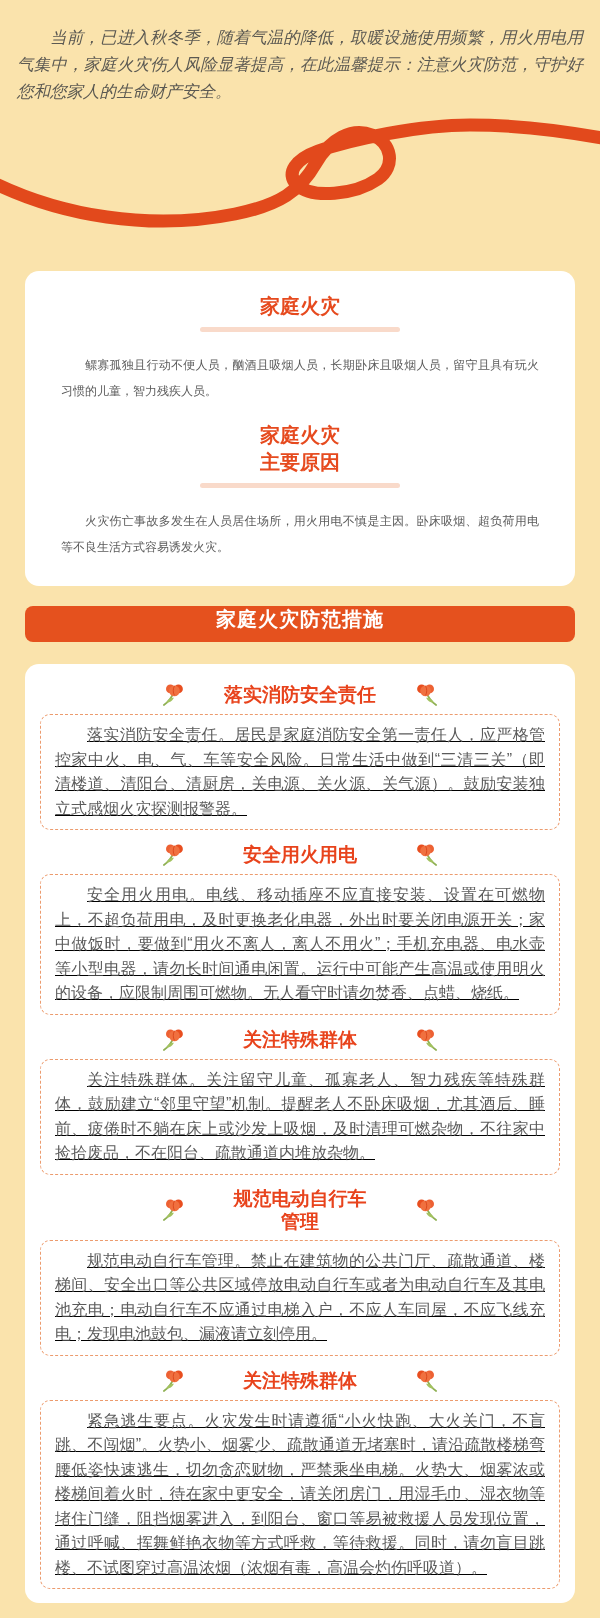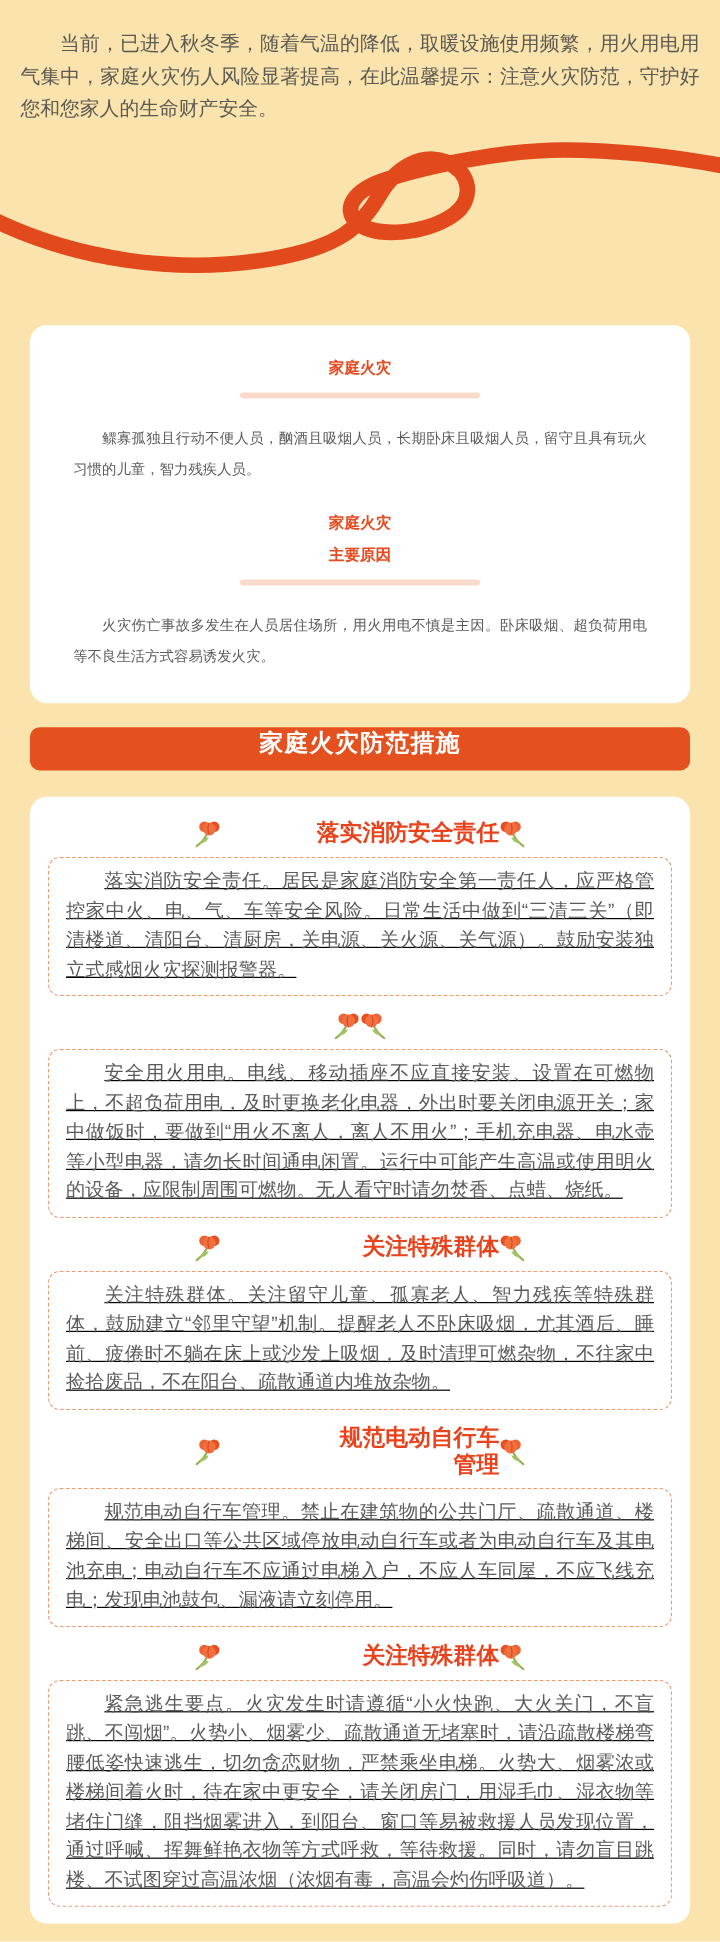--- a/index.html
+++ b/index.html
@@ -13,20 +13,21 @@
   }
   .page{width:600px;height:1618px;position:relative;}
 
   
   .intro{
     padding:24px 17px 0 17px;
     color:#5B5952;
     font-size:16.5px;
     line-height:27px;
     text-align:justify;
+    font-style:italic;
   }
   .intro p{margin:0;text-indent:2em;}
 
   
   .ribbon-wrap{height:138px;margin-top:6px;}
   .ribbon-wrap svg{display:block;}
 
   
   .card{
     background:#FFFFFF;
@@ -35,21 +36,21 @@
   }
   .card.info{
     margin-top:22px;
     padding:22px 36px 26px 36px;
   }
 
   .block-title{
     text-align:center;
     color:#E64A1E;
     font-weight:bold;
-    font-size:13px;
+    font-size:20px;
     line-height:27px;
     margin:0;
   }
   .block-title .t-line{display:block;}
   .t-bar{
     width:200px;height:5px;border-radius:2.5px;
     background:#F9DACA;
     margin:7px auto 0 auto;
   }
   .block-body{
@@ -83,21 +84,21 @@
     padding:6px 15px 14px 15px;
   }
   .sec-title-row{
     display:flex;
     align-items:center;
     justify-content:center;
     margin:12px 0 7px 0;
   }
   .sec-title{
     width:232px;
-    text-align:right;
+    text-align:center;
     color:#E8431C;
     font-weight:bold;
     font-size:19px;
     line-height:23px;
   }
   .sec-title span{display:block;}
   .flower{width:23px;height:25px;flex:0 0 auto;}
   .flower.right{transform:scaleX(-1);}
   .dash-box{
     border:1px dashed #EC9B6E;
@@ -194,20 +195,24 @@
       <div class="dash-box">
         <p>落实消防安全责任。居民是家庭消防安全第一责任人，应严格管控家中火、电、气、车等安全风险。日常生活中做到“三清三关”（即清楼道、清阳台、清厨房，关电源、关火源、关气源）。鼓励安装独立式感烟火灾探测报警器。</p>
       </div>
     </div>
 
     <div>
       <div class="sec-title-row">
         <svg class="flower">
             <use href="#flw"></use>
           </svg>
+        <div class="sec-title">
+          <span>安全用火用电</span>
+          <span></span>
+        </div>
         <svg class="flower right">
             <use href="#flw"></use>
           </svg>
       </div>
       <div class="dash-box">
         <p>安全用火用电。电线、移动插座不应直接安装、设置在可燃物上，不超负荷用电，及时更换老化电器，外出时要关闭电源开关；家中做饭时，要做到“用火不离人，离人不用火”；手机充电器、电水壶等小型电器，请勿长时间通电闲置。运行中可能产生高温或使用明火的设备，应限制周围可燃物。无人看守时请勿焚香、点蜡、烧纸。</p>
       </div>
     </div>
 
     <div>

